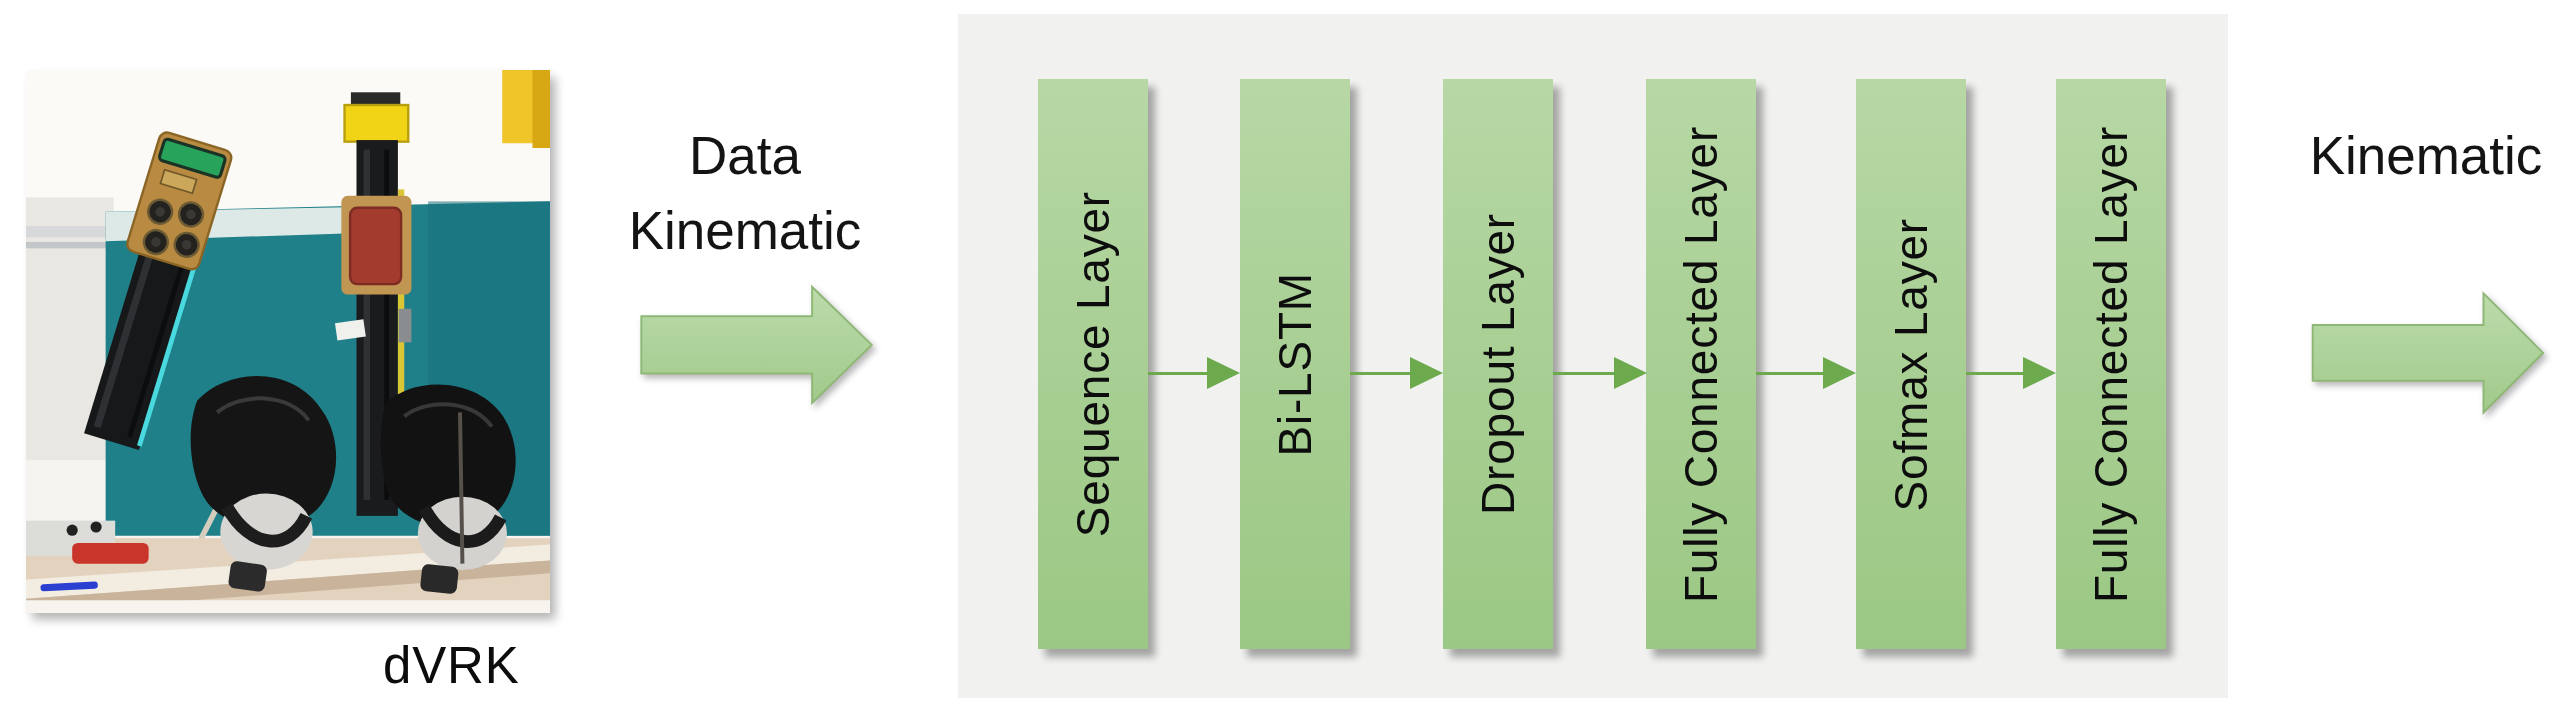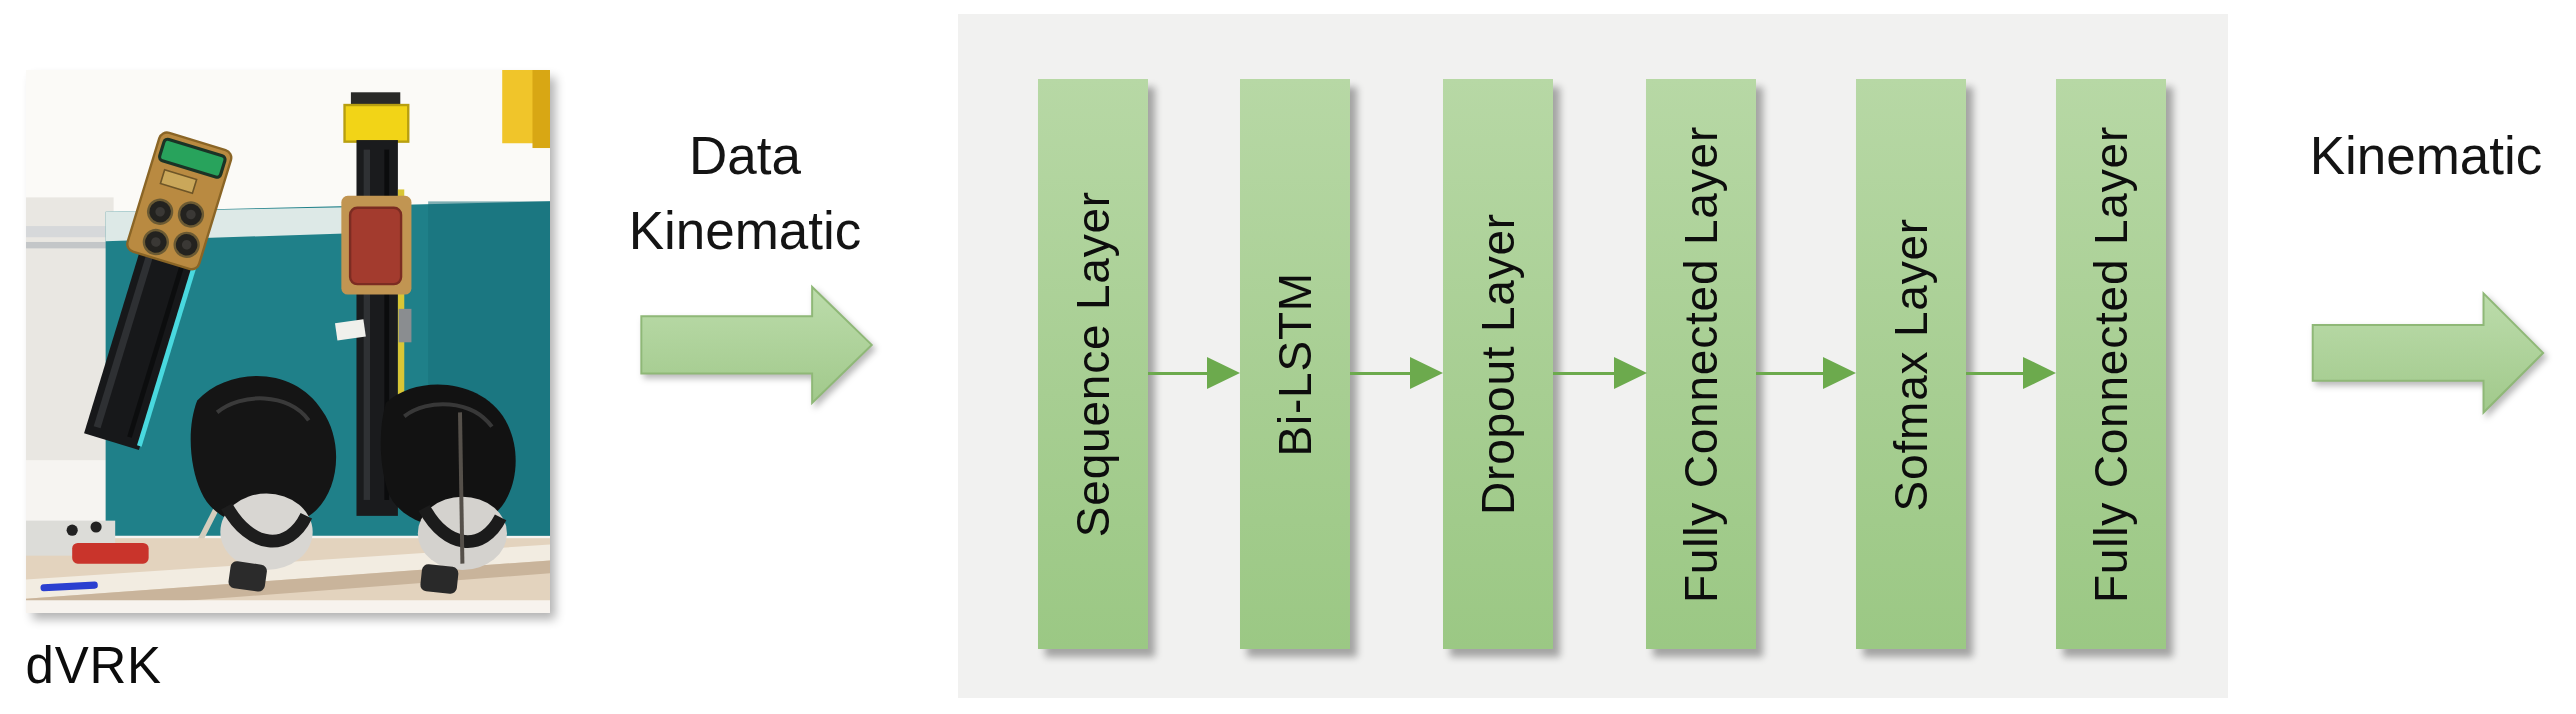--- a/index.html
+++ b/index.html
@@ -13,21 +13,21 @@
   }
   
   .photo{
     position:absolute;left:25.5px;top:70px;width:524px;height:543px;
     box-shadow:5.6px 7.2px 9.6px rgba(0,0,0,0.30);
     background:#f6f4f1;
   }
   .photo svg{display:block;width:100%;height:100%;}
   .photo-caption{
     position:absolute;left:25.5px;top:636px;width:494px;
-    text-align:left;font-size:51px;color:#0c0c0c;letter-spacing:0.8px;
+    text-align:right;font-size:51px;color:#0c0c0c;letter-spacing:0.8px;
   }
   
   .flow-label{
     position:absolute;width:282px;top:118px;
     text-align:center;font-size:53px;line-height:75px;color:#141414;
   }
   #kinematic-label{left:604px;}
   #output-label{left:2285px;}
   
   .big-arrow{position:absolute;}

